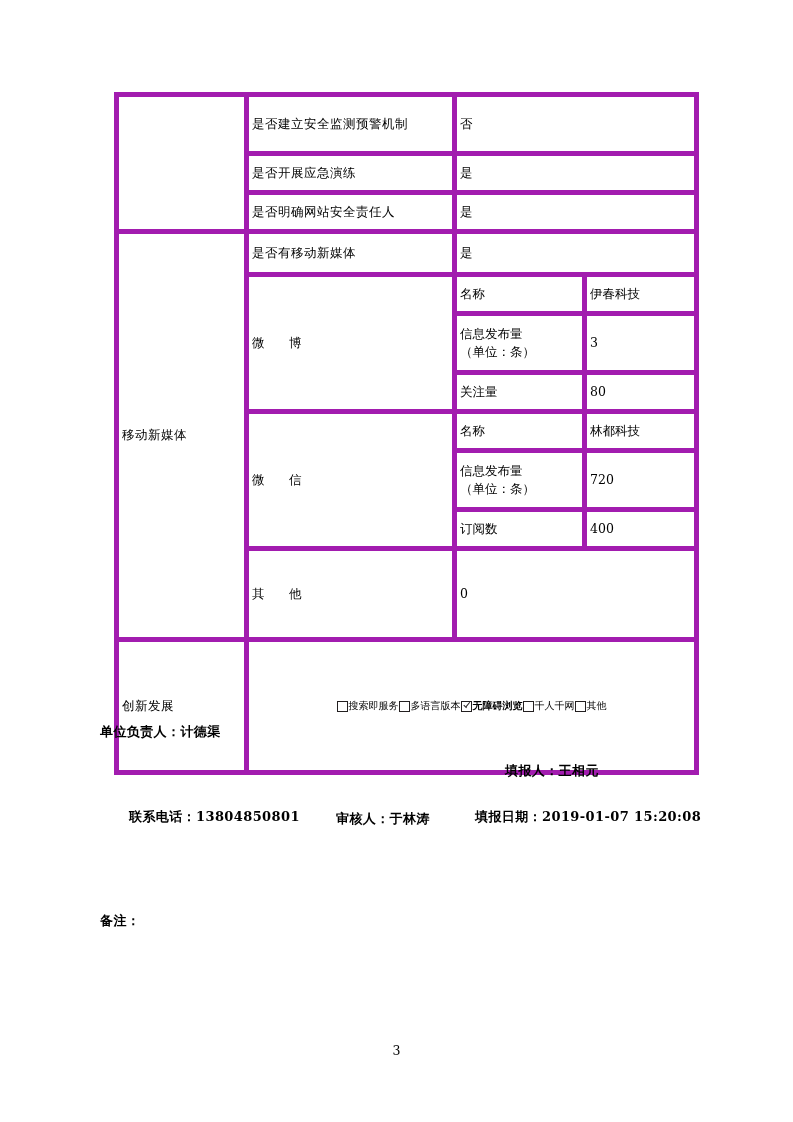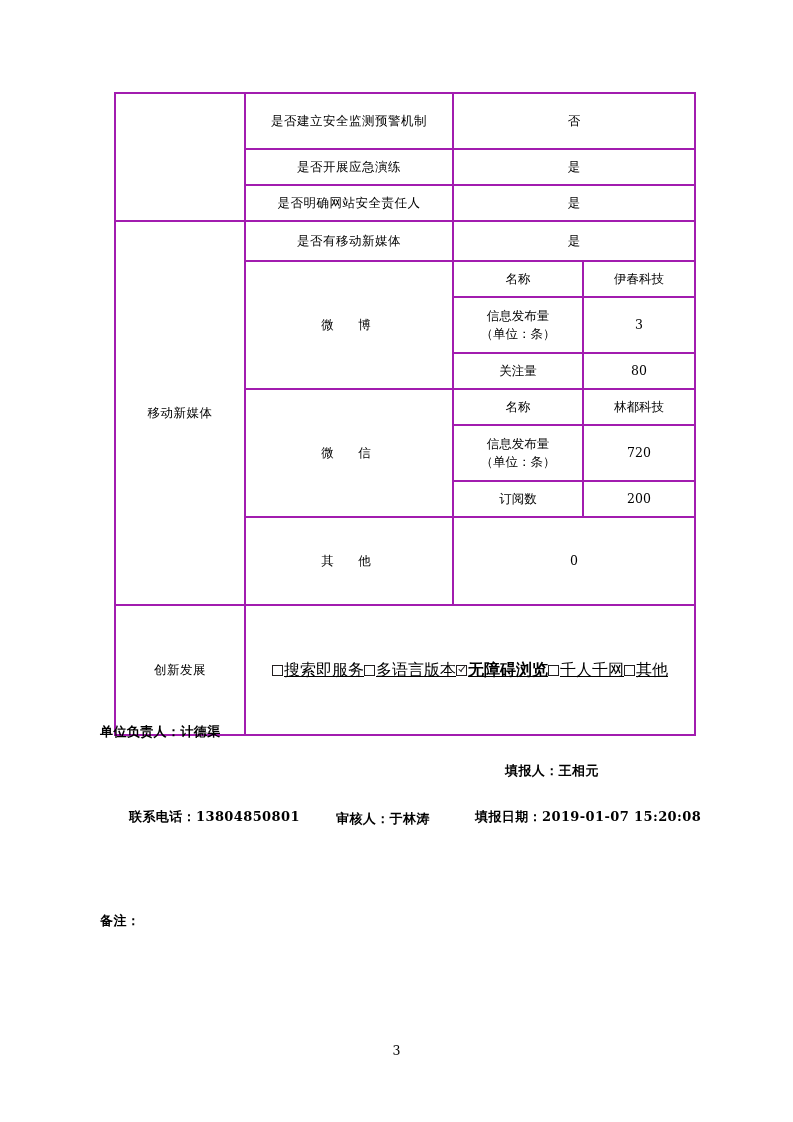--- a/index.html
+++ b/index.html
@@ -24,22 +24,22 @@
   }
   table.form {
     position: absolute;
     left: 114px;
     top: 92px;
     width: 580px;
     border-collapse: collapse;
     table-layout: fixed;
   }
   table.form td {
-    border: 2px solid #a21caf;
-    text-align: center;
+    border: 5px solid #a21caf;
+    text-align: left;
     vertical-align: middle;
     font-size: 12.5px;
     font-family: "DejaVu Serif", "Liberation Serif", serif;
     padding: 4px 3px;
     line-height: 1.45;
   }
   .col-a { width: 130px; }
   .col-b { width: 208px; }
   .col-c { width: 130px; }
   .col-d { width: 112px; }
@@ -60,23 +60,22 @@
   
   .innov-cell {
     height: 120px;
     vertical-align: middle;
   }
   .checks {
     display: flex;
     flex-wrap: nowrap;
     align-items: center;
     justify-content: center;
-    font-size: 16px;
+    font-size: 10px;
     white-space: nowrap;
-    text-decoration: underline;
   }
   .chk-item {
     display: inline-flex;
     align-items: center;
     white-space: nowrap;
   }
   .box {
     display: inline-block;
     width: 9px;
     height: 9px;
@@ -197,21 +196,21 @@
       </tr>
       <tr>
         <td class="h-tall">
           <span>信息发布量</span><br>
           <span>（单位：条）</span>
         </td>
         <td class="h-tall">720</td>
       </tr>
       <tr>
         <td class="h-reg">订阅数</td>
-        <td class="h-reg">200</td>
+        <td class="h-reg">400</td>
       </tr>
 
       <tr>
         <td class="sp3" style="height:78px">其　他</td>
         <td colspan="2" style="height:78px">0</td>
       </tr>
 
       <tr>
         <td class="innov-cell vlabel">创新发展</td>
         <td colspan="3" class="innov-cell">

